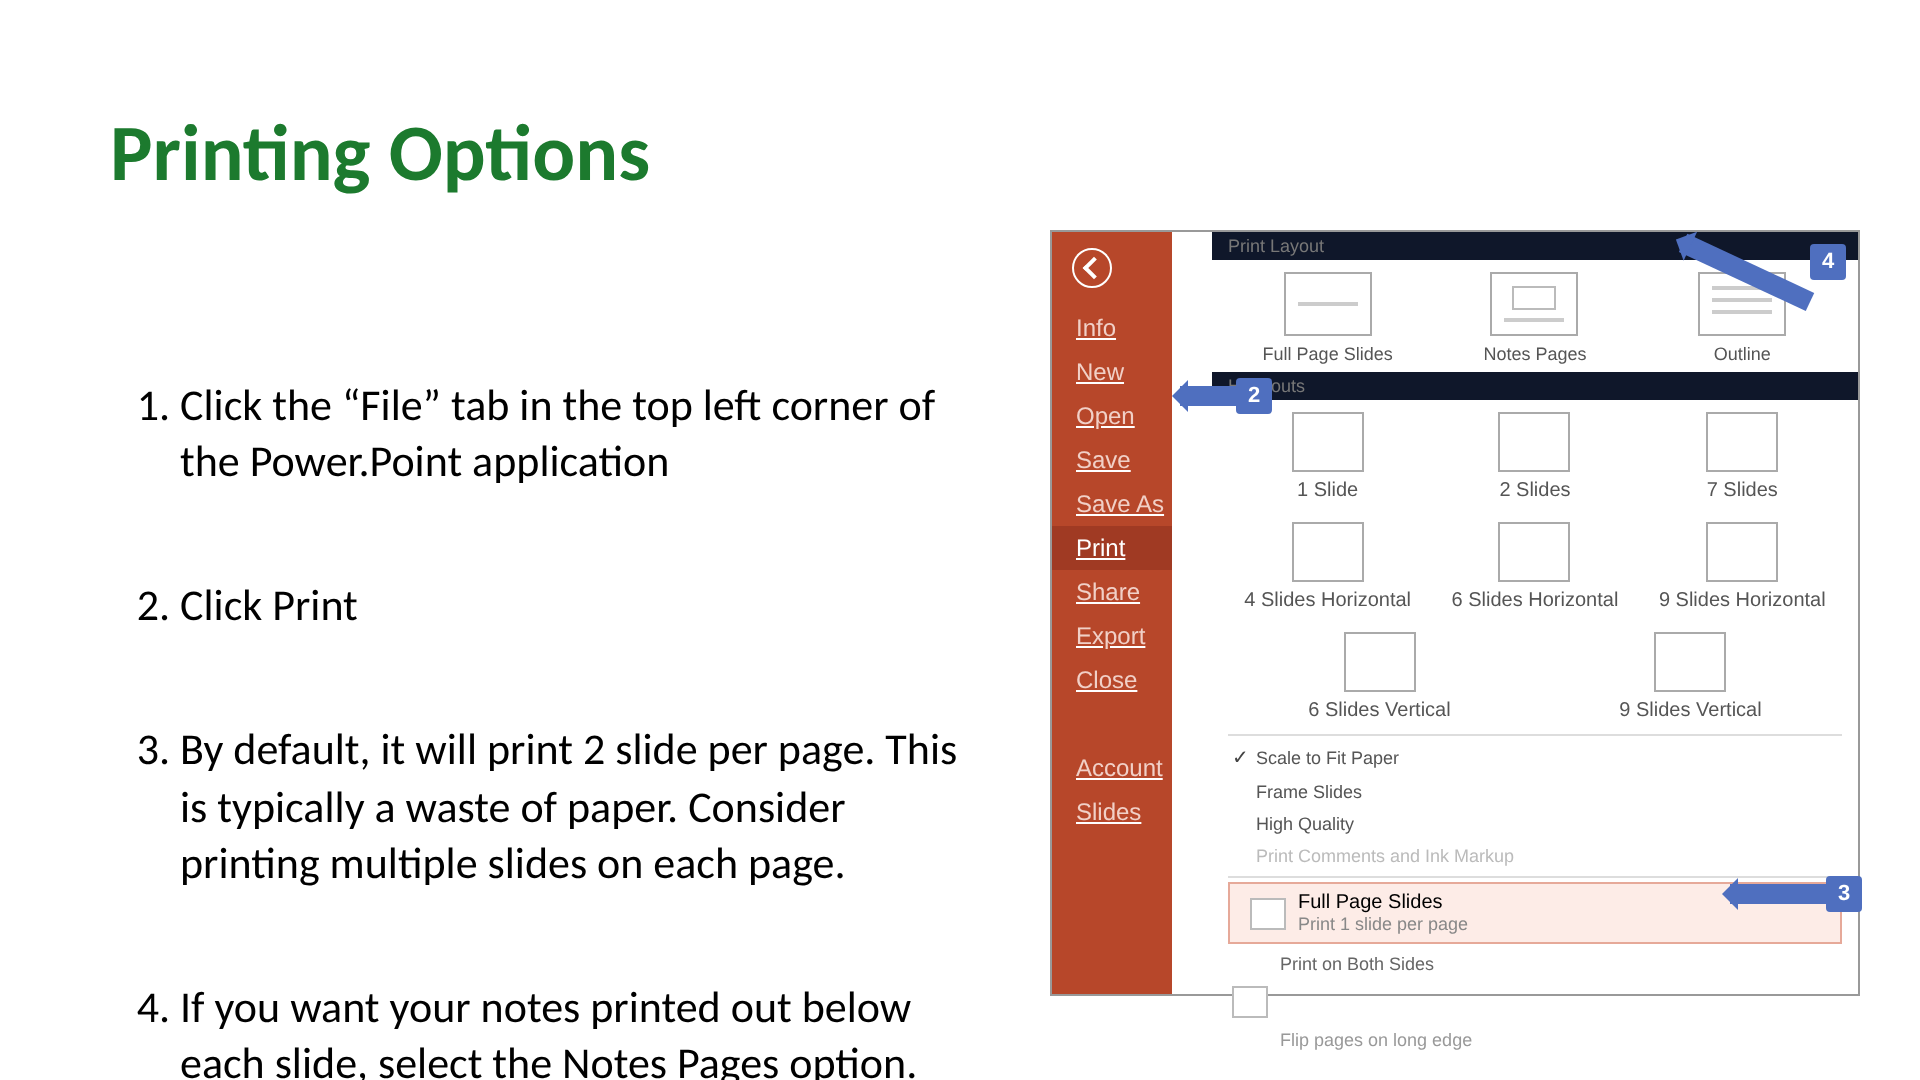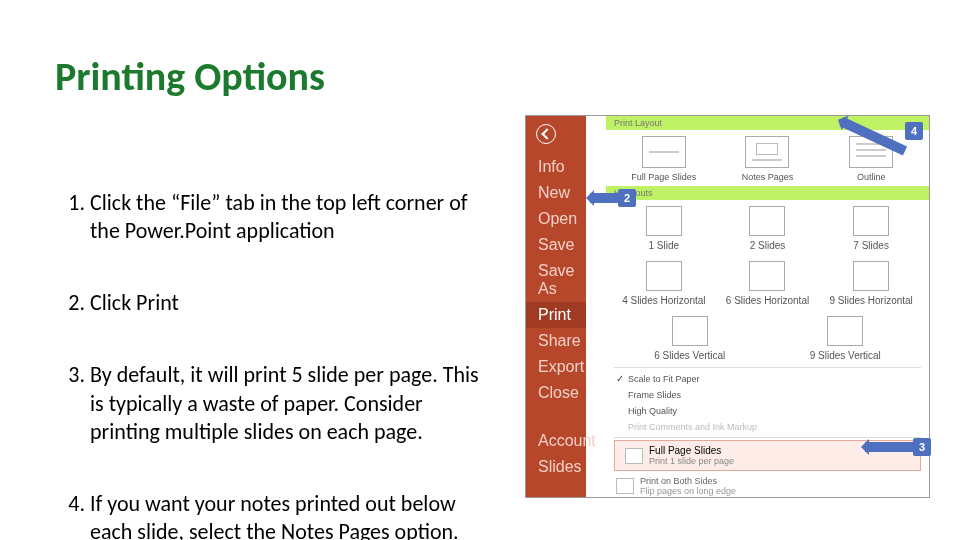--- a/index.html
+++ b/index.html
@@ -21,41 +21,41 @@
   .left li { font-size: 22px; line-height: 1.28; margin-bottom: 6px; margin-top: 44px; }
   .shot {
     position: absolute; left: 525px; top: 115px;
     width: 405px; height: 383px;
     background: #fff; border: 1px solid #999;
     font-family: "Segoe UI", Arial, sans-serif;
   }
   
   .sb {
     position: absolute; left: 0; top: 0; width: 60px; height: 100%;
-    background: #b7472a; color: #fff; font-size: 16px;
+    background: #b7472a; color: #fff; font-size: 12px; text-decoration: underline;
   }
   .sb .back {
     display: inline-block; margin: 8px 0 6px 10px;
     width: 20px; height: 20px; border: 1.5px solid #fff; border-radius: 50%;
     position: relative;
   }
   .sb .back::before {
     content: ""; position: absolute; left: 6px; top: 5px;
     width: 6px; height: 6px; border-left: 2px solid #fff; border-bottom: 2px solid #fff;
     transform: rotate(45deg);
   }
   .sb .item { padding: 4px 0 4px 12px; color: #f1d0c7; }
   .sb .item.sel { background: #a03a23; color: #fff; }
   .sb .gap { height: 22px; }
   
   .panel {
     position: absolute; left: 80px; top: 0; right: 0; bottom: 0;
     background: #fff;
   }
-  .sec { font-size: 9px; color: #777; padding: 2px 0 2px 8px; background: #bef264; }
+  .sec { font-size: 9px; color: #777; padding: 2px 0 2px 8px; background: #0f172a; }
   .grid3 { display: flex; justify-content: space-around; padding: 4px 6px; }
   .cell { width: 95px; text-align: center; font-size: 9px; color: #555; }
   .thumb {
     width: 44px; height: 32px; margin: 2px auto 4px;
     border: 1px solid #aaa; background: #fff; position: relative;
   }
   .thumb .bar { position: absolute; left: 6px; right: 6px; height: 2px; background: #ccc; }
   .thumb.full .bar { top: 14px; }
   .thumb.notes .bar:nth-child(1){ top:6px; left:10px; right:10px; height:12px; border:1px solid #bbb; background:#fff;}
   .thumb.notes .bar:nth-child(2){ top:22px;}
@@ -90,21 +90,21 @@
 </style>
 </head>
 <body>
 
 <h1 class="title">Printing Options</h1>
 
 <div class="left">
   <ol>
     <li>Click the “File” tab in the top left corner of the Power.Point application</li>
     <li>Click Print</li>
-    <li>By default, it will print 5 slide per page. This is typically a waste of paper. Consider printing multiple slides on each page.</li>
+    <li>By default, it will print 2 slide per page. This is typically a waste of paper. Consider printing multiple slides on each page.</li>
     <li>If you want your notes printed out below each slide, select the Notes Pages option.</li>
   </ol>
 </div>
 
 <div class="shot">
 
   <div class="sb">
     <span class="back"></span>
     <div class="item">Info</div>
     <div class="item">New</div>
@@ -196,21 +196,21 @@
     <div class="sel-row">
       <span class="tiny-icon"></span>
       <span style="display:flex;flex-direction:column;">
         <span>Full Page Slides</span>
         <span style="color:#888;font-size:9px">Print 1 slide per page</span>
       </span>
     </div>
 
     <div class="bot-row">
       <span class="tiny-icon"></span>
-      <span style="display:flex;flex-direction:column;">
+      <span style="display:flex;flex-direction:column;gap:28px;">
         <span>Print on Both Sides</span>
         <span style="color:#999">Flip pages on long edge</span>
       </span>
     </div>
   </div>
 
   <div class="callout" style="left:92px; top:73px;">2</div>
   <div class="arrow-h arrow-left" style="left:64px; top:77px; width:28px;"></div>
 
   <div class="callout" style="right:6px; top:6px;">4</div>

